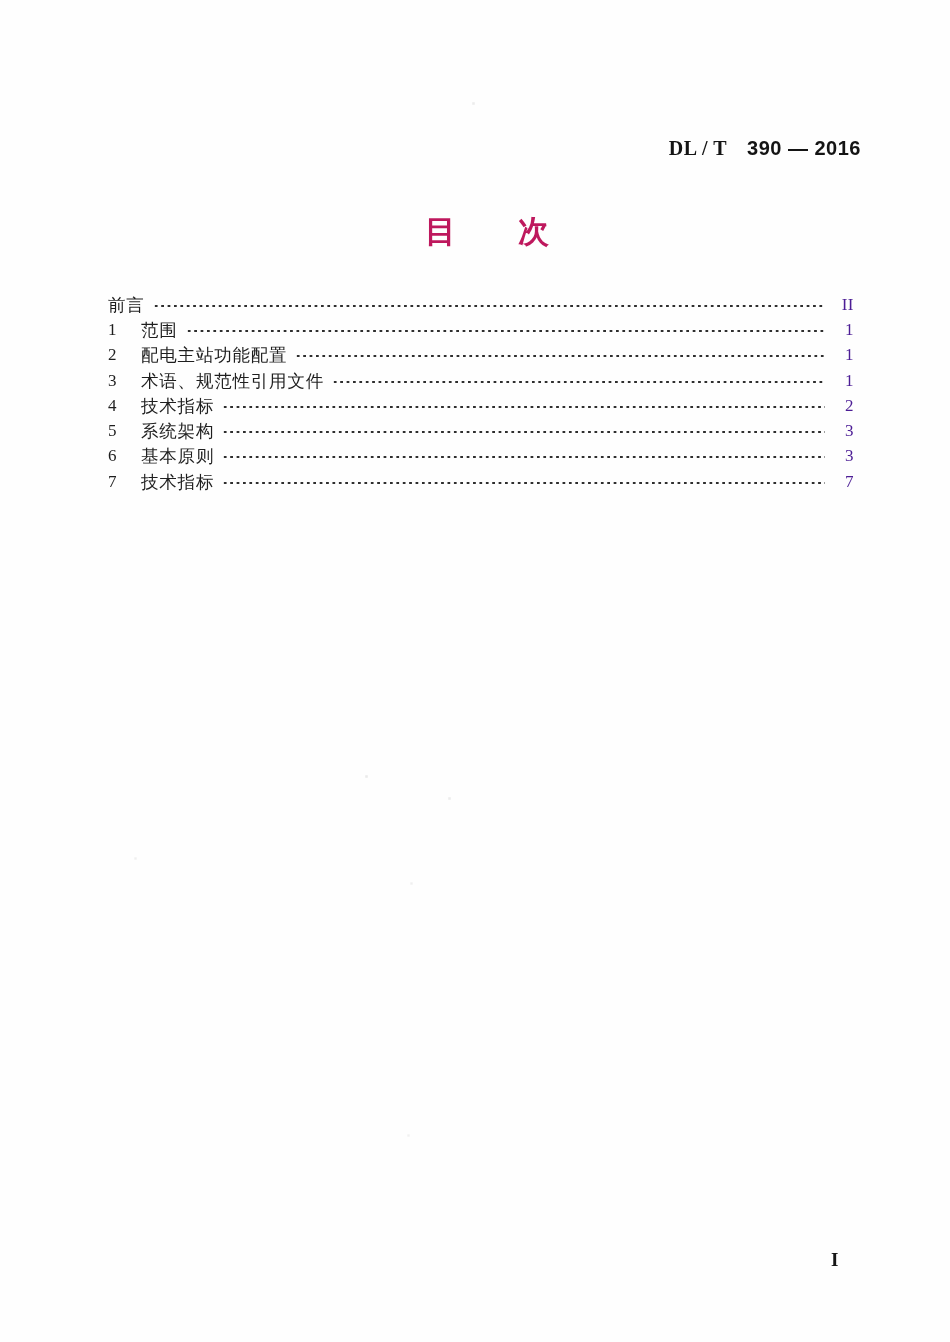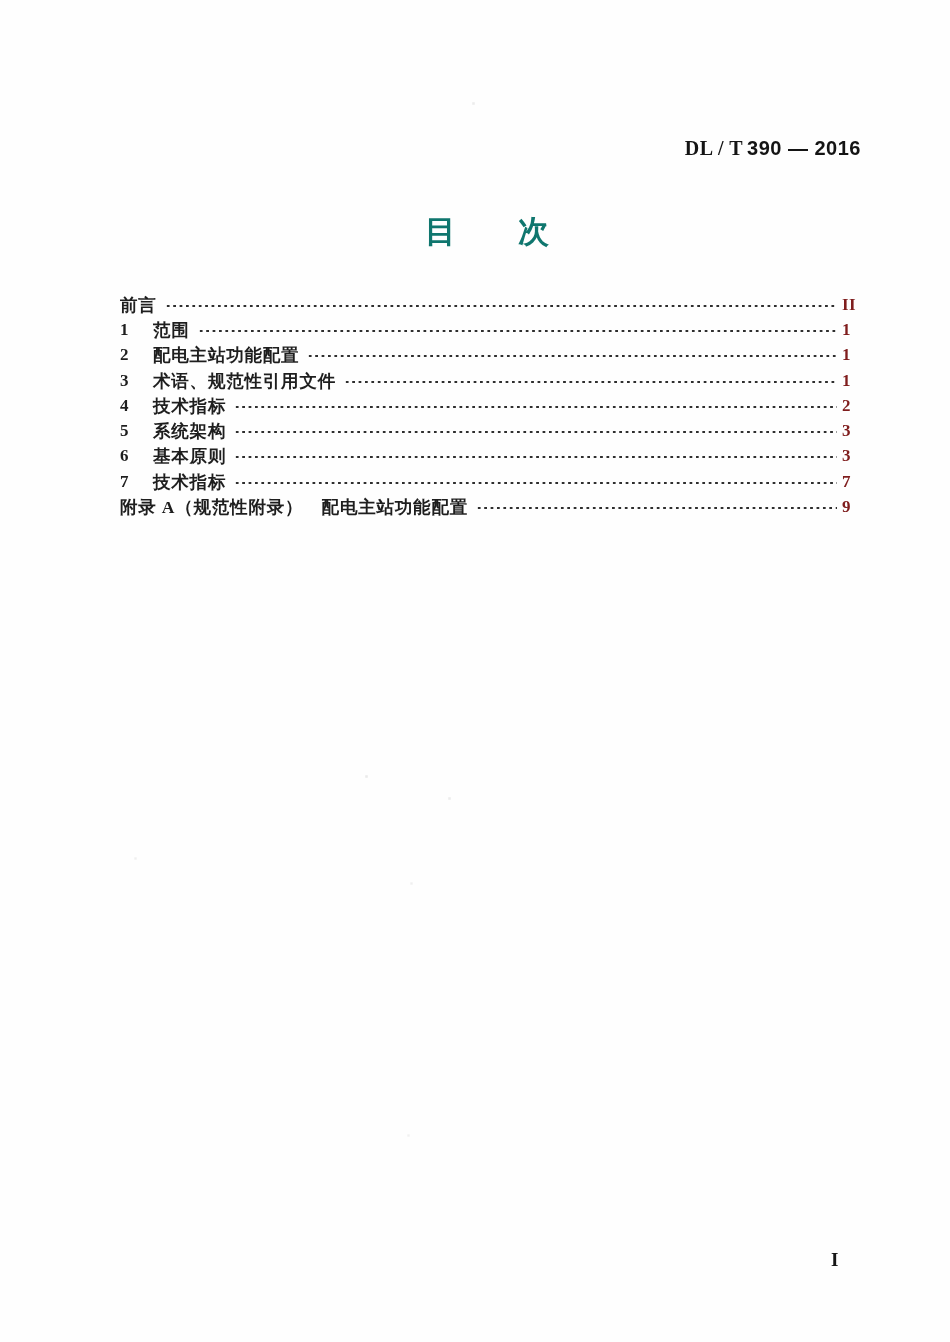--- a/index.html
+++ b/index.html
@@ -20,46 +20,45 @@
     right: 89px;
     font-size: 20px;
     font-weight: bold;
     color: #141414;
     white-space: nowrap;
   }
   .doc-code .code-prefix { letter-spacing: 0.5px; text-align: center; }
   .doc-code .code-number {
     font-family: "Liberation Sans", "DejaVu Sans", sans-serif;
     font-weight: 600;
-    margin-left: 4px;
+    margin-left: 20px;
     letter-spacing: 0.5px;
   }
 
   
   .page-title {
     position: absolute;
     top: 211px;
     left: 0;
     width: 100%;
     box-sizing: border-box;
     padding-left: 24px;          
     text-align: center;
     font-size: 31px;
     font-weight: bold;
-    color: #0f766e;
+    color: #be185d;
     white-space: pre;
   }
 
   
   .toc {
     position: absolute;
-    left: 120px;
+    left: 108px;
     top: 292px;
     width: 746px;
-    font-weight: bold;
   }
   .toc-row {
     display: flex;
     align-items: center;
     height: 25.3px;
     font-size: 17.5px;
     letter-spacing: 0.8px;
     color: #1e1e1e;
   }
   .toc-no {
@@ -79,24 +78,24 @@
     margin: 0 5px 0 8px;
     transform: translateY(1px);
     background-image: radial-gradient(circle, #2e2e2e 1.05px, rgba(0,0,0,0) 1.5px);
     background-size: 6.4px 8px;
     background-repeat: repeat-x;
     background-position: 0 50%;
   }
   .toc-page {
     flex: none;
     min-width: 24px;
-    text-align: left;
+    text-align: right;
     font-size: 17px;
     letter-spacing: 0.5px;
-    color: #7f1d1d;
+    color: #4c1d95;
   }
 
   
   .footer-page {
     position: absolute;
     left: 831px;
     top: 1249px;
     font-size: 19px;
     font-weight: 600;
     color: #161616;
@@ -170,25 +169,19 @@
       <span class="toc-title">基本原则</span>
       <span class="leader"></span>
       <span class="toc-page">3</span>
     </div>
       <div class="toc-row">
       <span class="toc-no">7</span>
       <span class="toc-title">技术指标</span>
       <span class="leader"></span>
       <span class="toc-page">7</span>
     </div>
-      <div class="toc-row">
-
-      <span class="toc-title">附录 A（规范性附录）　配电主站功能配置</span>
-      <span class="leader"></span>
-      <span class="toc-page">9</span>
-    </div>
     </div>
 
   <div class="footer-page">I</div>
 
   <div class="scan-specks"></div>
 
 </div>
 
 </body></html>

